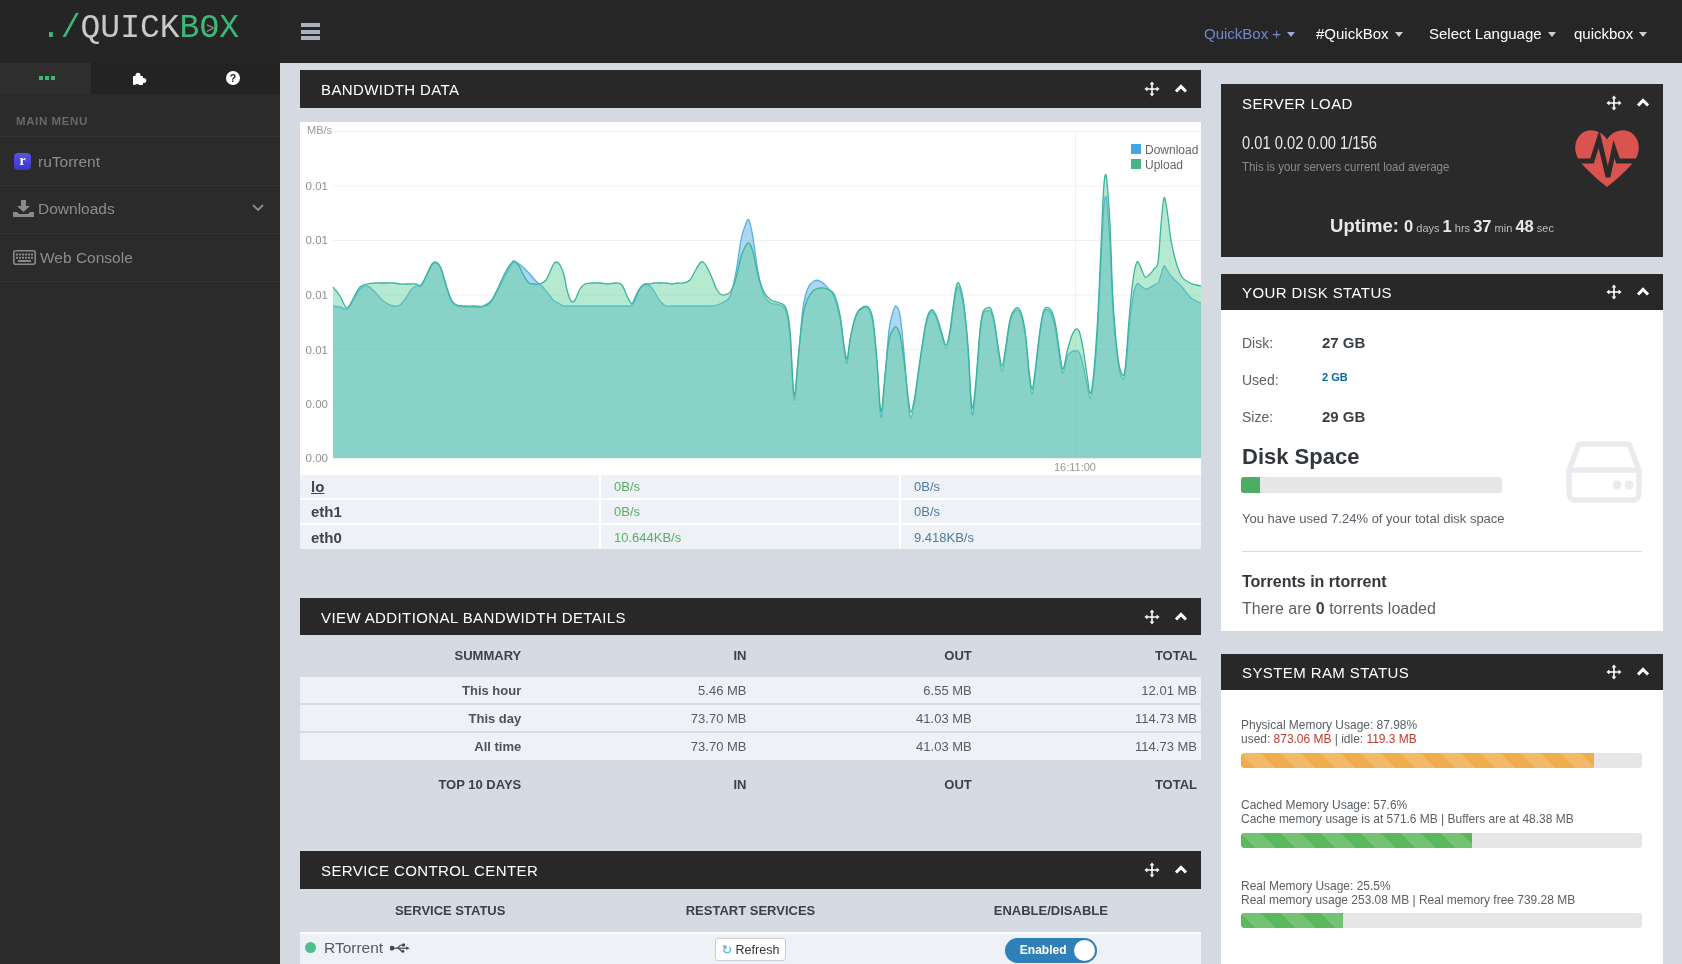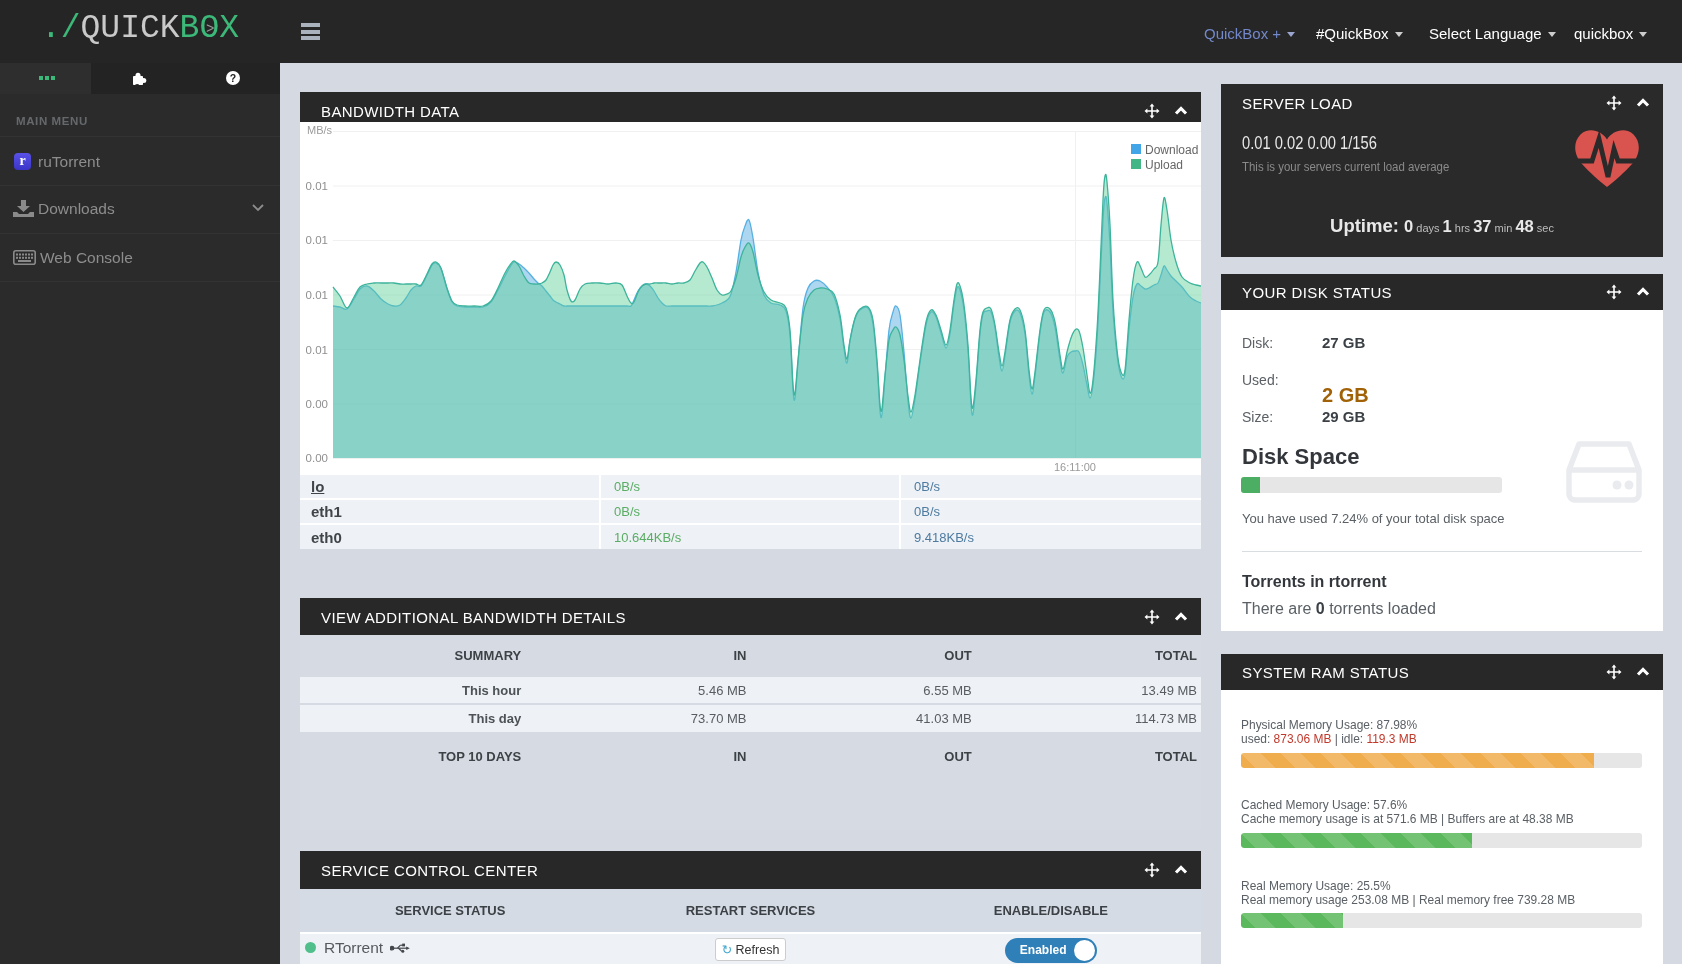--- a/index.html
+++ b/index.html
@@ -84,21 +84,21 @@
       <rect x="3" y="6.8" width="2" height="2"></rect>
       <rect x="6" y="6.8" width="2" height="2"></rect>
       <rect x="9" y="6.8" width="2" height="2"></rect>
       <rect x="12" y="6.8" width="2" height="2"></rect>
       <rect x="15" y="6.8" width="2" height="2"></rect>
       <rect x="18" y="6.8" width="2" height="2"></rect>
       <rect x="5" y="10" width="13" height="2"></rect>
     </g>
   </svg>
 <div class="abs" style="left:40px;top:249px;font-size:15.5px;color:#8d8d8d;">Web Console</div>
-<div class="hdr" style="left:300px;top:92px;width:901px;height:38px;">
+<div class="hdr" style="left:300px;top:70px;width:901px;height:38px;">
     <span class="t">BANDWIDTH DATA</span>
     <span class="hicons">
       <svg width="16" height="16" viewBox="0 0 16 16">
         <path fill="#ffffff" d="M8 0.5 L5.6 3.4 H7.2 V7.2 H3.4 V5.6 L0.5 8 L3.4 10.4 V8.8 H7.2 V12.6 H5.6 L8 15.5 L10.4 12.6 H8.8 V8.8 H12.6 V10.4 L15.5 8 L12.6 5.6 V7.2 H8.8 V3.4 H10.4 Z"></path>
       </svg>
       <svg width="14" height="14" viewBox="0 0 14 14">
         <path d="M2 9.5L7 4.5L12 9.5" fill="none" stroke="#ffffff" stroke-width="3.1"></path>
       </svg>
     </span>
   </div>
@@ -173,24 +173,30 @@
         <tr>
           <th style="text-align:right;padding:12px 4px;height:41px;color:#3c4146;">SUMMARY</th>
 <th style="text-align:right;padding:12px 4px;color:#3c4146;">IN</th>
 <th style="text-align:right;padding:12px 4px;color:#3c4146;">OUT</th>
 <th style="text-align:right;padding:12px 4px;color:#3c4146;">TOTAL</th>
         </tr>
 <tr class="row-bg" style="border-top:2px solid #d6dbe3;">
           <td style="padding:0 4px;height:28px;text-align:right;font-weight:bold;color:#4c5257;">This hour</td>
           <td style="padding:0 4px;height:28px;text-align:right;color:#575d63;">5.46 MB</td>
           <td style="padding:0 4px;height:28px;text-align:right;color:#575d63;">6.55 MB</td>
-          <td style="padding:0 4px;height:28px;text-align:right;color:#575d63;">13.49 MB</td>
+          <td style="padding:0 4px;height:28px;text-align:right;color:#575d63;">12.01 MB</td>
         </tr>
         <tr class="row-bg" style="border-top:2px solid #d6dbe3;">
           <td style="padding:0 4px;height:28px;text-align:right;font-weight:bold;color:#4c5257;">This day</td>
+          <td style="padding:0 4px;height:28px;text-align:right;color:#575d63;">73.70 MB</td>
+          <td style="padding:0 4px;height:28px;text-align:right;color:#575d63;">41.03 MB</td>
+          <td style="padding:0 4px;height:28px;text-align:right;color:#575d63;">114.73 MB</td>
+        </tr>
+        <tr class="row-bg" style="border-top:2px solid #d6dbe3;">
+          <td style="padding:0 4px;height:28px;text-align:right;font-weight:bold;color:#4c5257;">All time</td>
           <td style="padding:0 4px;height:28px;text-align:right;color:#575d63;">73.70 MB</td>
           <td style="padding:0 4px;height:28px;text-align:right;color:#575d63;">41.03 MB</td>
           <td style="padding:0 4px;height:28px;text-align:right;color:#575d63;">114.73 MB</td>
         </tr>
 <tr>
           <th style="text-align:right;padding:17px 4px 11px;color:#3c4146;">TOP 10 DAYS</th>
 <th style="text-align:right;padding:17px 4px 11px;color:#3c4146;">IN</th>
 <th style="text-align:right;padding:17px 4px 11px;color:#3c4146;">OUT</th>
 <th style="text-align:right;padding:17px 4px 11px;color:#3c4146;">TOTAL</th>
         </tr>
@@ -270,21 +276,21 @@
       </svg>
       <svg width="14" height="14" viewBox="0 0 14 14">
         <path d="M2 9.5L7 4.5L12 9.5" fill="none" stroke="#ffffff" stroke-width="3.1"></path>
       </svg>
     </span>
   </div>
 <div class="abs" style="left:1221px;top:310px;width:442px;height:321px;background:#fff;"></div>
 <div class="abs" style="left:1242px;top:335px;font-size:14px;color:#5a6065;">Disk:</div>
 <div class="abs" style="left:1322px;top:334px;font-size:15px;font-weight:bold;color:#3a4045;">27 GB</div>
 <div class="abs" style="left:1242px;top:372px;font-size:14px;color:#5a6065;">Used:</div>
-<div class="abs" style="left:1322px;top:371px;font-size:20px;font-weight:bold;color:#a16207;margin-top:13px;">2 GB</div>
+<div class="abs" style="left:1322px;top:371px;font-size:11px;font-weight:bold;color:#0369a1;">2 GB</div>
 <div class="abs" style="left:1242px;top:409px;font-size:14px;color:#5a6065;">Size:</div>
 <div class="abs" style="left:1322px;top:408px;font-size:15px;font-weight:bold;color:#3a4045;">29 GB</div>
 <div class="abs" style="left:1242px;top:444px;font-size:22px;font-weight:bold;color:#33373b;">Disk Space</div>
 <div class="pbar" style="left:1241px;top:477px;width:261px;height:16px;">
     <div style="width:19px;height:100%;background:#4cae62;"></div>
   </div>
 <div class="abs" style="left:1242px;top:511px;font-size:13px;color:#5a6065;">You have used 7.24% of your total disk space</div>
 <svg class="abs" style="left:1565px;top:440px;" width="78" height="64" viewBox="0 0 78 64">
 <g fill="none" stroke="#e9ebee" stroke-width="5.5" stroke-linejoin="round">
 <path d="M14 4 H64 L74 30 V54 a6 6 0 0 1 -6 6 H10 a6 6 0 0 1 -6 -6 V30 Z"></path>

